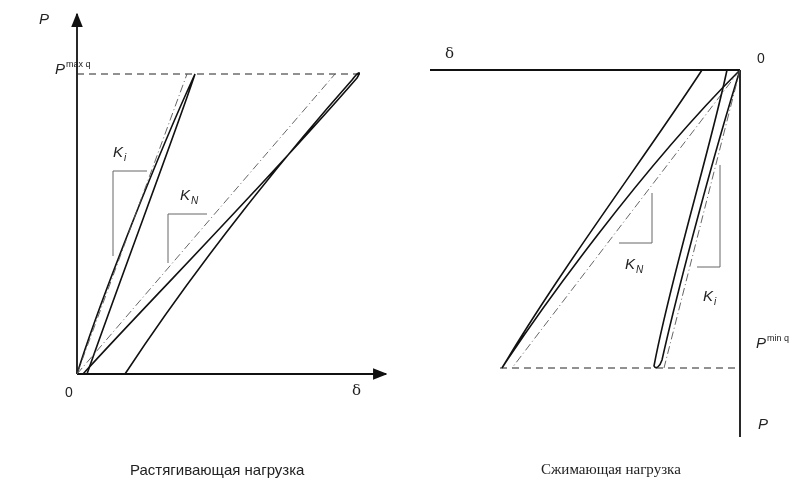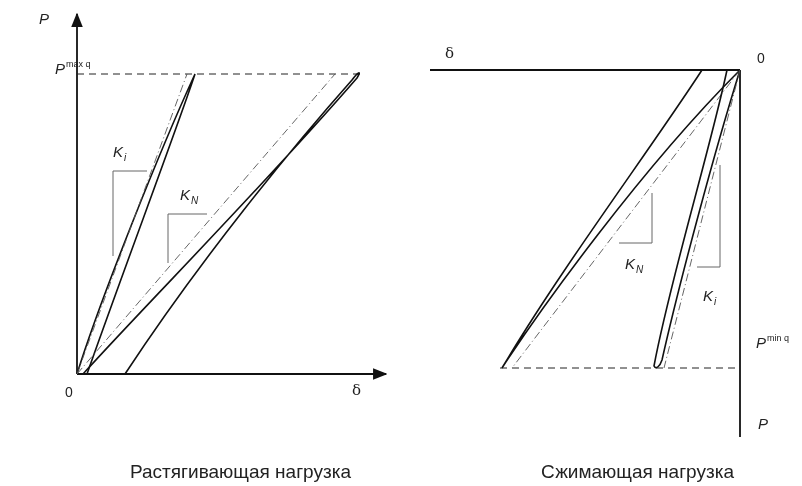--- a/index.html
+++ b/index.html
@@ -5,21 +5,21 @@
   html, body { margin: 0; padding: 0; background: #ffffff; }
   body { width: 802px; height: 486px; position: relative; overflow: hidden;
          font-family: "Liberation Sans", sans-serif; color: #1a1a1a; }
   svg { position: absolute; left: 0; top: 0; }
   .lbl { position: absolute; font-family: "Liberation Sans", sans-serif; color: #222; white-space: nowrap; }
   .ital { font-style: italic; }
   .big { font-size: 15px; }
   .sup { font-size: 9px; position: relative; top: -7px; font-style: normal; margin-left: 1px; }
   .sub { font-size: 10px; position: relative; top: 4px; margin-left: 1px; }
   .delta { font-family: "DejaVu Serif", serif; font-size: 15px; }
-  .caption { font-size: 19px; }
+  .caption { font-size: 15px; }
 </style>
 </head>
 <body>
 
 <svg width="802" height="486" viewBox="0 0 802 486" xmlns="http://www.w3.org/2000/svg">
   <defs>
     <marker id="arr" viewBox="0 0 10 10" refX="9" refY="5" markerWidth="8" markerHeight="8" orient="auto">
       <path d="M0,1 L10,5 L0,9 Z" fill="#111"></path>
     </marker>
   </defs>
@@ -82,13 +82,13 @@
 <div class="lbl" style="left:756px; top:334px;">
   <span class="ital big">P</span><span class="sup">min q</span>
 </div>
 <div class="lbl ital big" style="left:758px; top:415px;">P</div>
 <div class="lbl" style="left:625px; top:255px;">
   <span class="ital big">K</span><span class="sub ital">N</span>
 </div>
 <div class="lbl" style="left:703px; top:287px;">
   <span class="ital big">K</span><span class="sub ital">i</span>
 </div>
-<div class="lbl caption" style="left:541px; top:461px;">Сжимающая нагрузка</div>
+<div class="lbl caption" style="left:541px; top:461px;font-family:Liberation Serif, serif;">Сжимающая нагрузка</div>
 
 </body></html>

